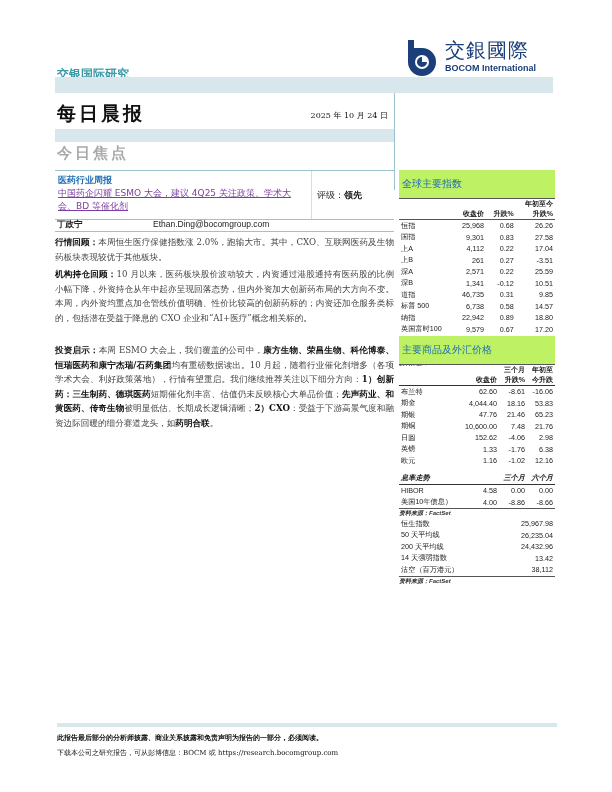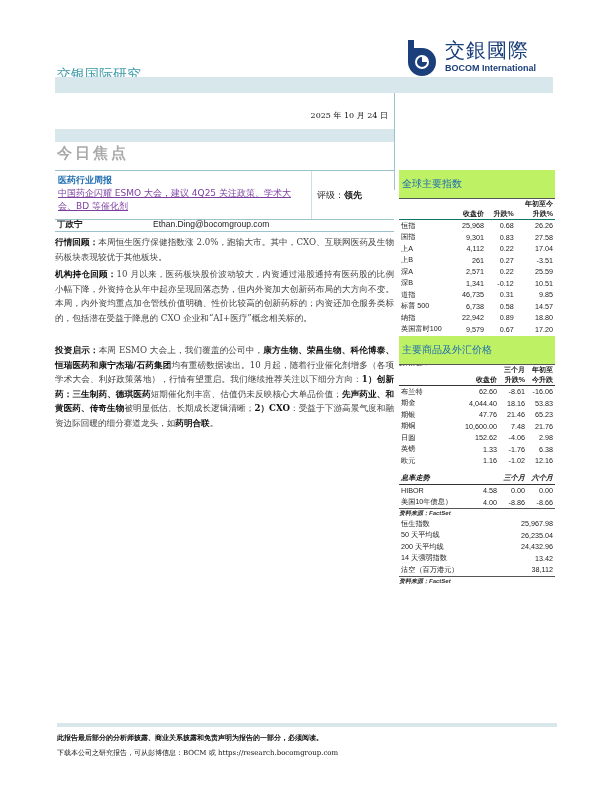--- a/index.html
+++ b/index.html
@@ -1,19 +1,19 @@
 <!DOCTYPE html>
 <html><head>
 <meta charset="utf-8">
 <style>
   html,body{margin:0;padding:0;background:#fff;}
   body{width:612px;height:792px;position:relative;overflow:hidden;font-family:"DejaVu Sans","Liberation Sans",sans-serif;color:#222;}
   .abs{position:absolute;}
   .bar{background:#d8e7ec;}
-  .brand{color:#3b9aa8;font-weight:normal;font-size:14px;font-family:"DejaVu Serif",serif;}
+  .brand{color:#3b9aa8;font-weight:bold;font-size:12px;font-family:"DejaVu Serif",serif;}
   .logo-text-cn{font-size:20px;color:#1b3f7a;font-family:"DejaVu Sans",sans-serif;letter-spacing:1px;}
   .logo-text-en{font-size:9px;color:#1b3f7a;font-weight:bold;font-family:"Liberation Sans",sans-serif;}
   .title{font-size:19px;font-weight:bold;font-family:"DejaVu Serif",serif;letter-spacing:3px;color:#111;}
   .date{font-size:8px;font-family:"DejaVu Serif",serif;color:#111;}
   .focus{font-size:15px;font-weight:bold;color:#a9a9a9;font-family:"DejaVu Serif",serif;letter-spacing:3px;}
   .report-type{color:#1f6db0;font-weight:bold;font-size:9px;font-family:"DejaVu Serif",serif;}
   .report-title{color:#7b3fa0;font-size:9px;text-decoration:underline;line-height:13px;font-family:"DejaVu Sans",sans-serif;}
   .para{font-size:8.6px;line-height:14.5px;color:#444;text-align:justify;font-family:"DejaVu Serif",serif;}
   .para b{color:#111;}
   .sec-head{background:#bef264;color:#1f6db0;font-weight:normal;font-size:10px;padding:7px 3px;border-bottom:1.5px solid #555;font-family:"DejaVu Serif",serif;}
@@ -35,20 +35,21 @@
     <circle cx="20" cy="24" r="7" fill="#fff"></circle>
     <path d="M20 19 A5 5 0 1 0 25 24 L20 24 Z" fill="#1b3f7a"></path>
   </svg>
   <div class="abs logo-text-cn" style="left:45px;top:1px;">交銀國際</div>
   <div class="abs logo-text-en" style="left:45px;top:27px;">BOCOM International</div>
 </div>
 
 <div class="abs bar" style="left:55px;top:77px;width:498px;height:16px;"></div>
 
 <div class="abs" style="left:55px;top:93px;width:339px;height:96px;border-right:1px solid #9cc3cc;border-bottom:1px solid #9cc3cc;">
+  <div class="abs title" style="left:2px;top:8px;">每日晨报</div>
   <div class="abs date" style="right:6px;top:17px;">2025 年 10 月 24 日</div>
   <div class="abs bar" style="left:0;top:36px;width:339px;height:13px;"></div>
   <div class="abs focus" style="left:2px;top:51px;">今日焦点</div>
 </div>
 
 <div class="abs" style="left:55px;top:170px;width:339px;height:48px;border-top:1.5px solid #9cc3cc;border-bottom:1.5px solid #9cc3cc;background:#fff;">
   <div class="abs" style="left:0;top:0;width:256px;height:48px;border-right:1px solid #cfe0e5;">
     <div class="abs report-type" style="left:3px;top:3px;">医药行业周报</div>
     <div class="abs report-title" style="left:3px;top:16px;width:250px;">中国药企闪耀 ESMO 大会，建议 4Q25 关注政策、学术大会、BD 等催化剂</div>
   </div>

